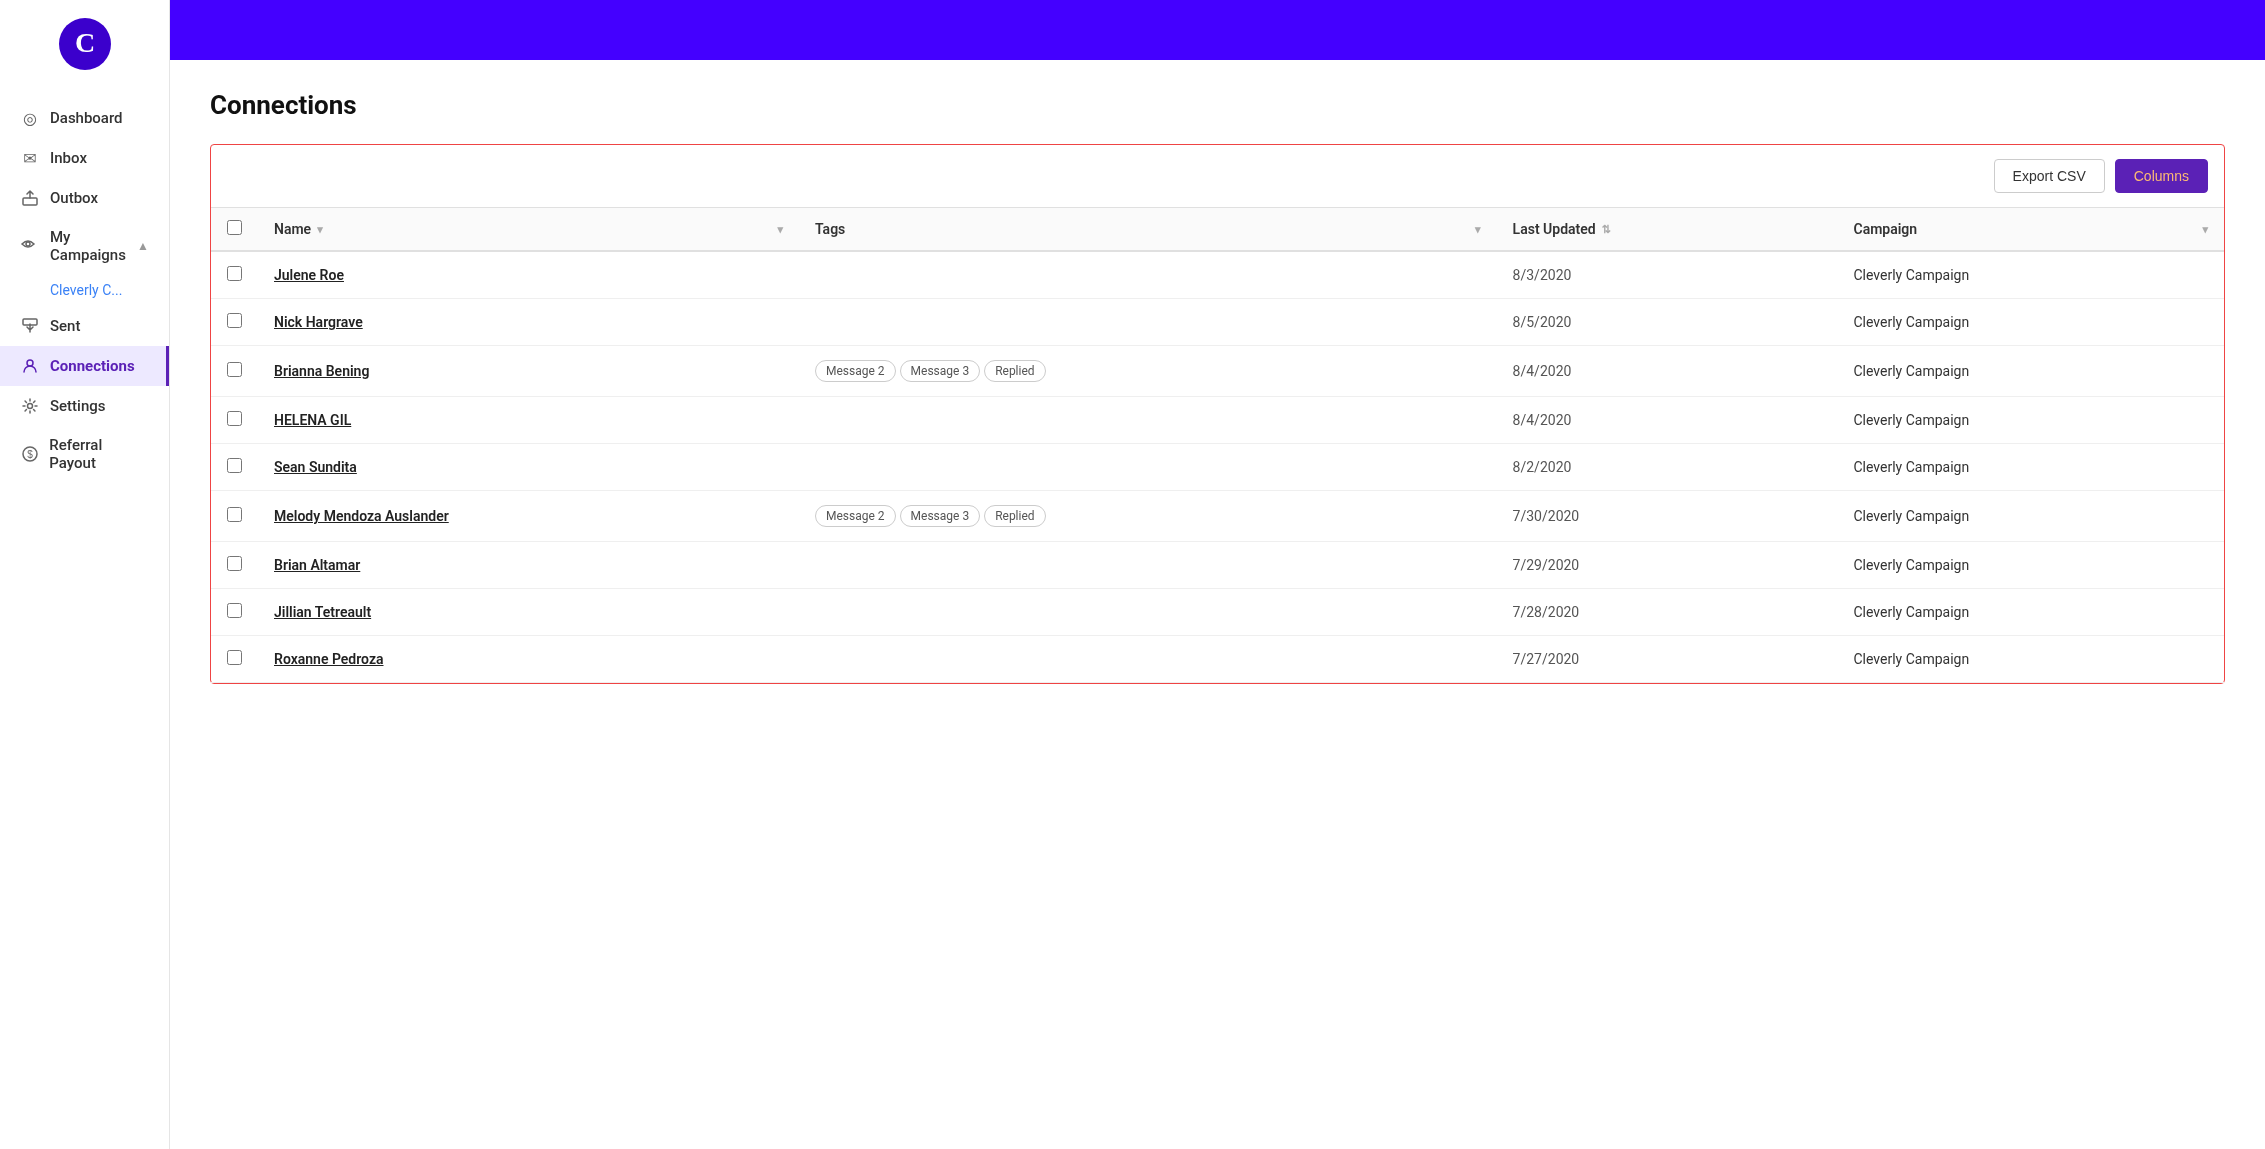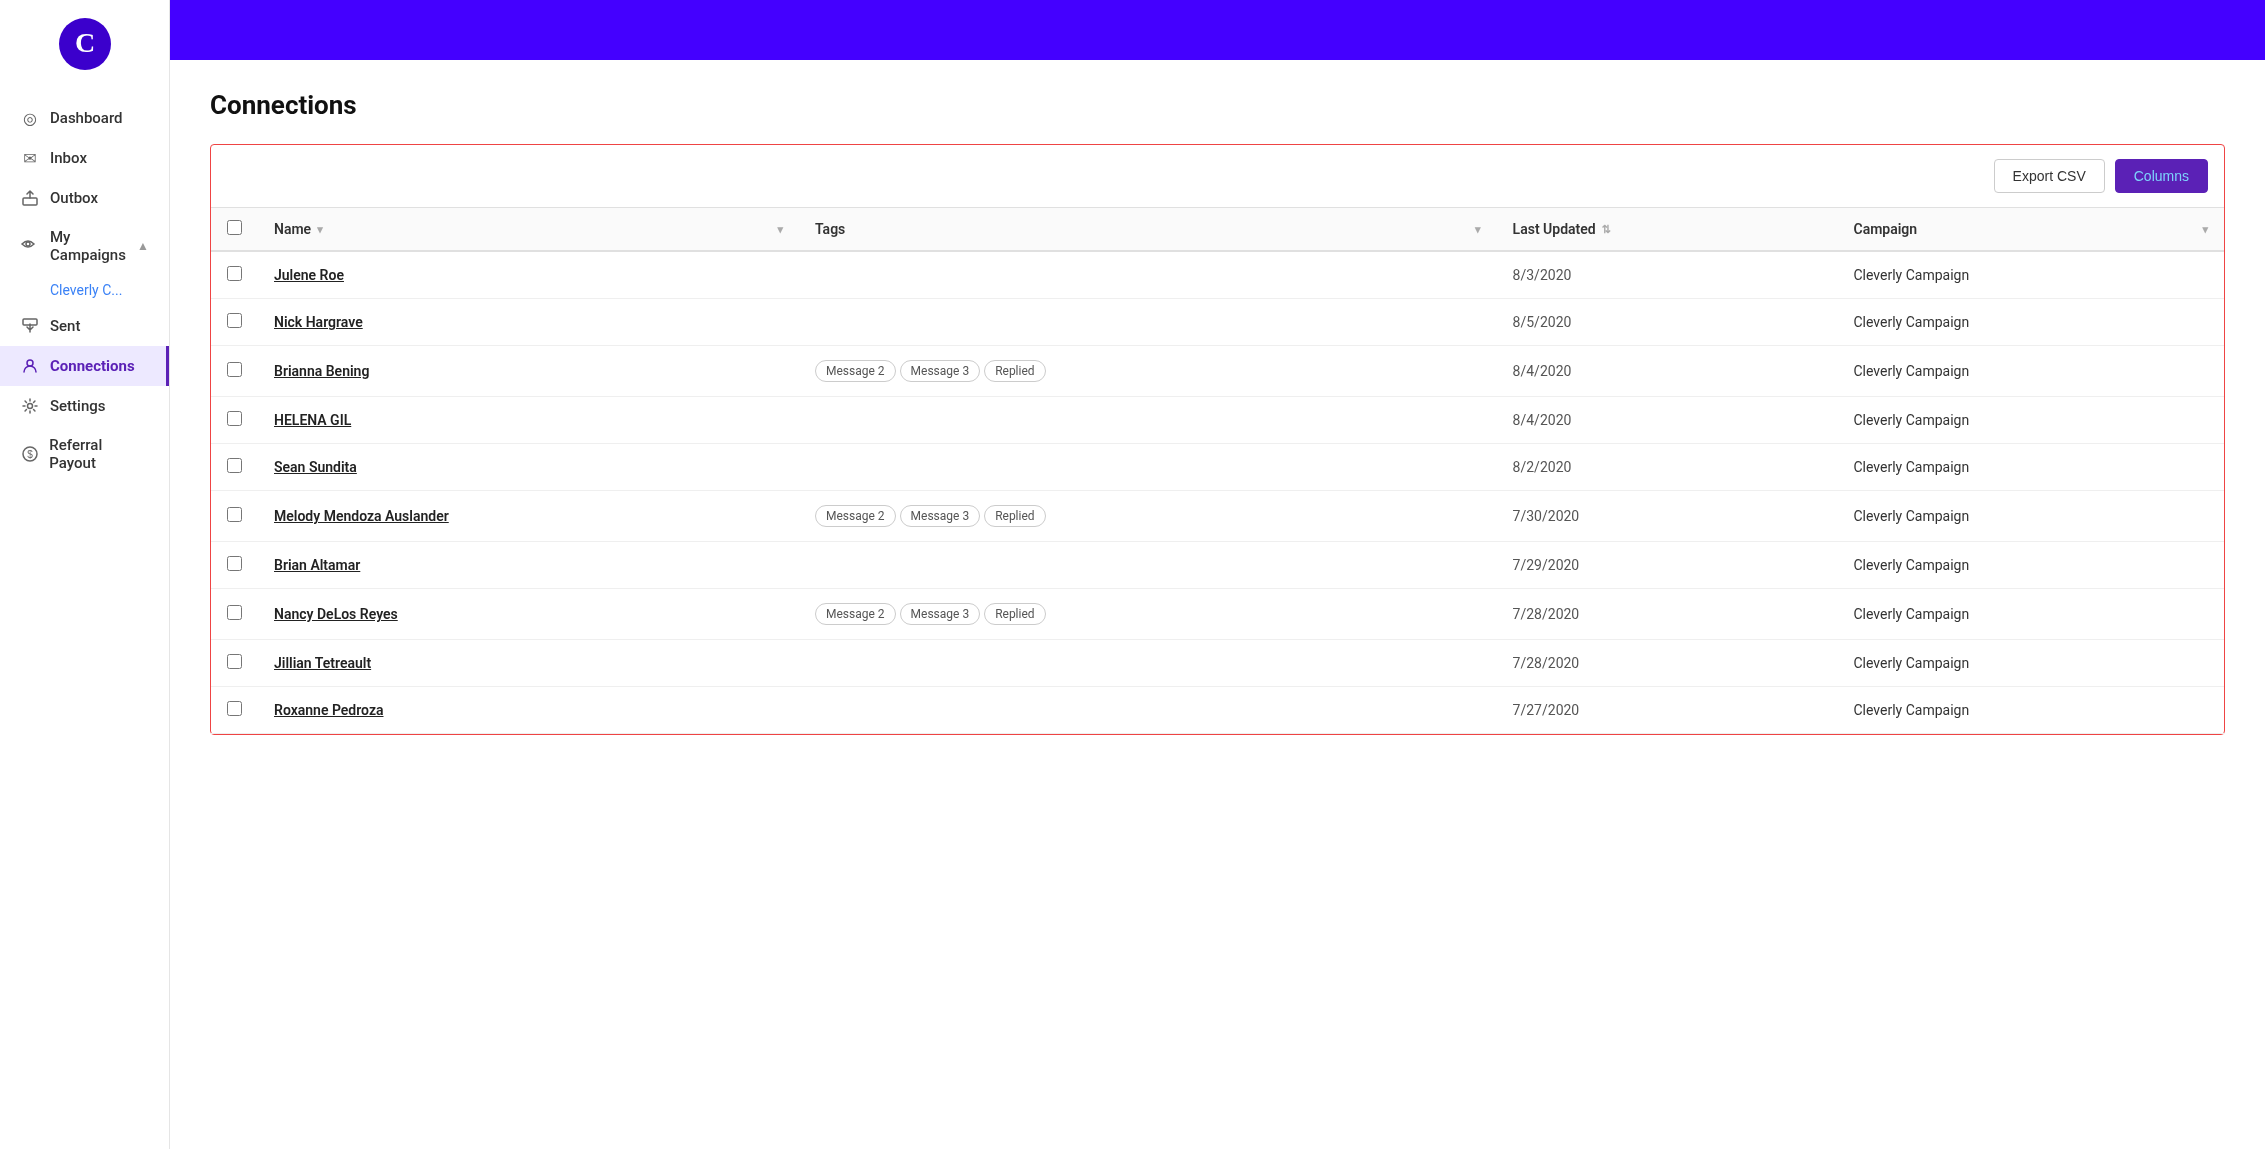--- a/index.html
+++ b/index.html
@@ -118,21 +118,21 @@
       border-radius: 4px;
       font-size: 14px;
       font-weight: 500;
       cursor: pointer;
       border: 1px solid #ccc;
       background: #fff;
       color: #333;
     }
     .toolbar-btn.primary {
       background: #5b21b6;
-      color: #7dd3fc;
+      color: #fdba74;
       border-color: #5b21b6;
     }
 
     table {
       width: 100%;
       border-collapse: collapse;
     }
     thead th {
       text-align: left;
       padding: 12px 16px;
@@ -350,27 +350,20 @@
             </tr>
             <tr>
               <td class="td-checkbox"><input type="checkbox" style=""></td>
               <td class="td-name">Brian Altamar</td>
               <td></td>
               <td class="td-date">7/29/2020</td>
               <td class="td-campaign">Cleverly Campaign</td>
             </tr>
             <tr>
               <td class="td-checkbox"><input type="checkbox" style=""></td>
-              <td class="td-name">Nancy DeLos Reyes</td>
-              <td><span class="tag-badge">Message 2</span><span class="tag-badge">Message 3</span><span class="tag-badge">Replied</span></td>
-              <td class="td-date">7/28/2020</td>
-              <td class="td-campaign">Cleverly Campaign</td>
-            </tr>
-            <tr>
-              <td class="td-checkbox"><input type="checkbox" style=""></td>
               <td class="td-name">Jillian Tetreault</td>
               <td></td>
               <td class="td-date">7/28/2020</td>
               <td class="td-campaign">Cleverly Campaign</td>
             </tr>
             <tr>
               <td class="td-checkbox"><input type="checkbox" style=""></td>
               <td class="td-name">Roxanne Pedroza</td>
               <td></td>
               <td class="td-date">7/27/2020</td>

